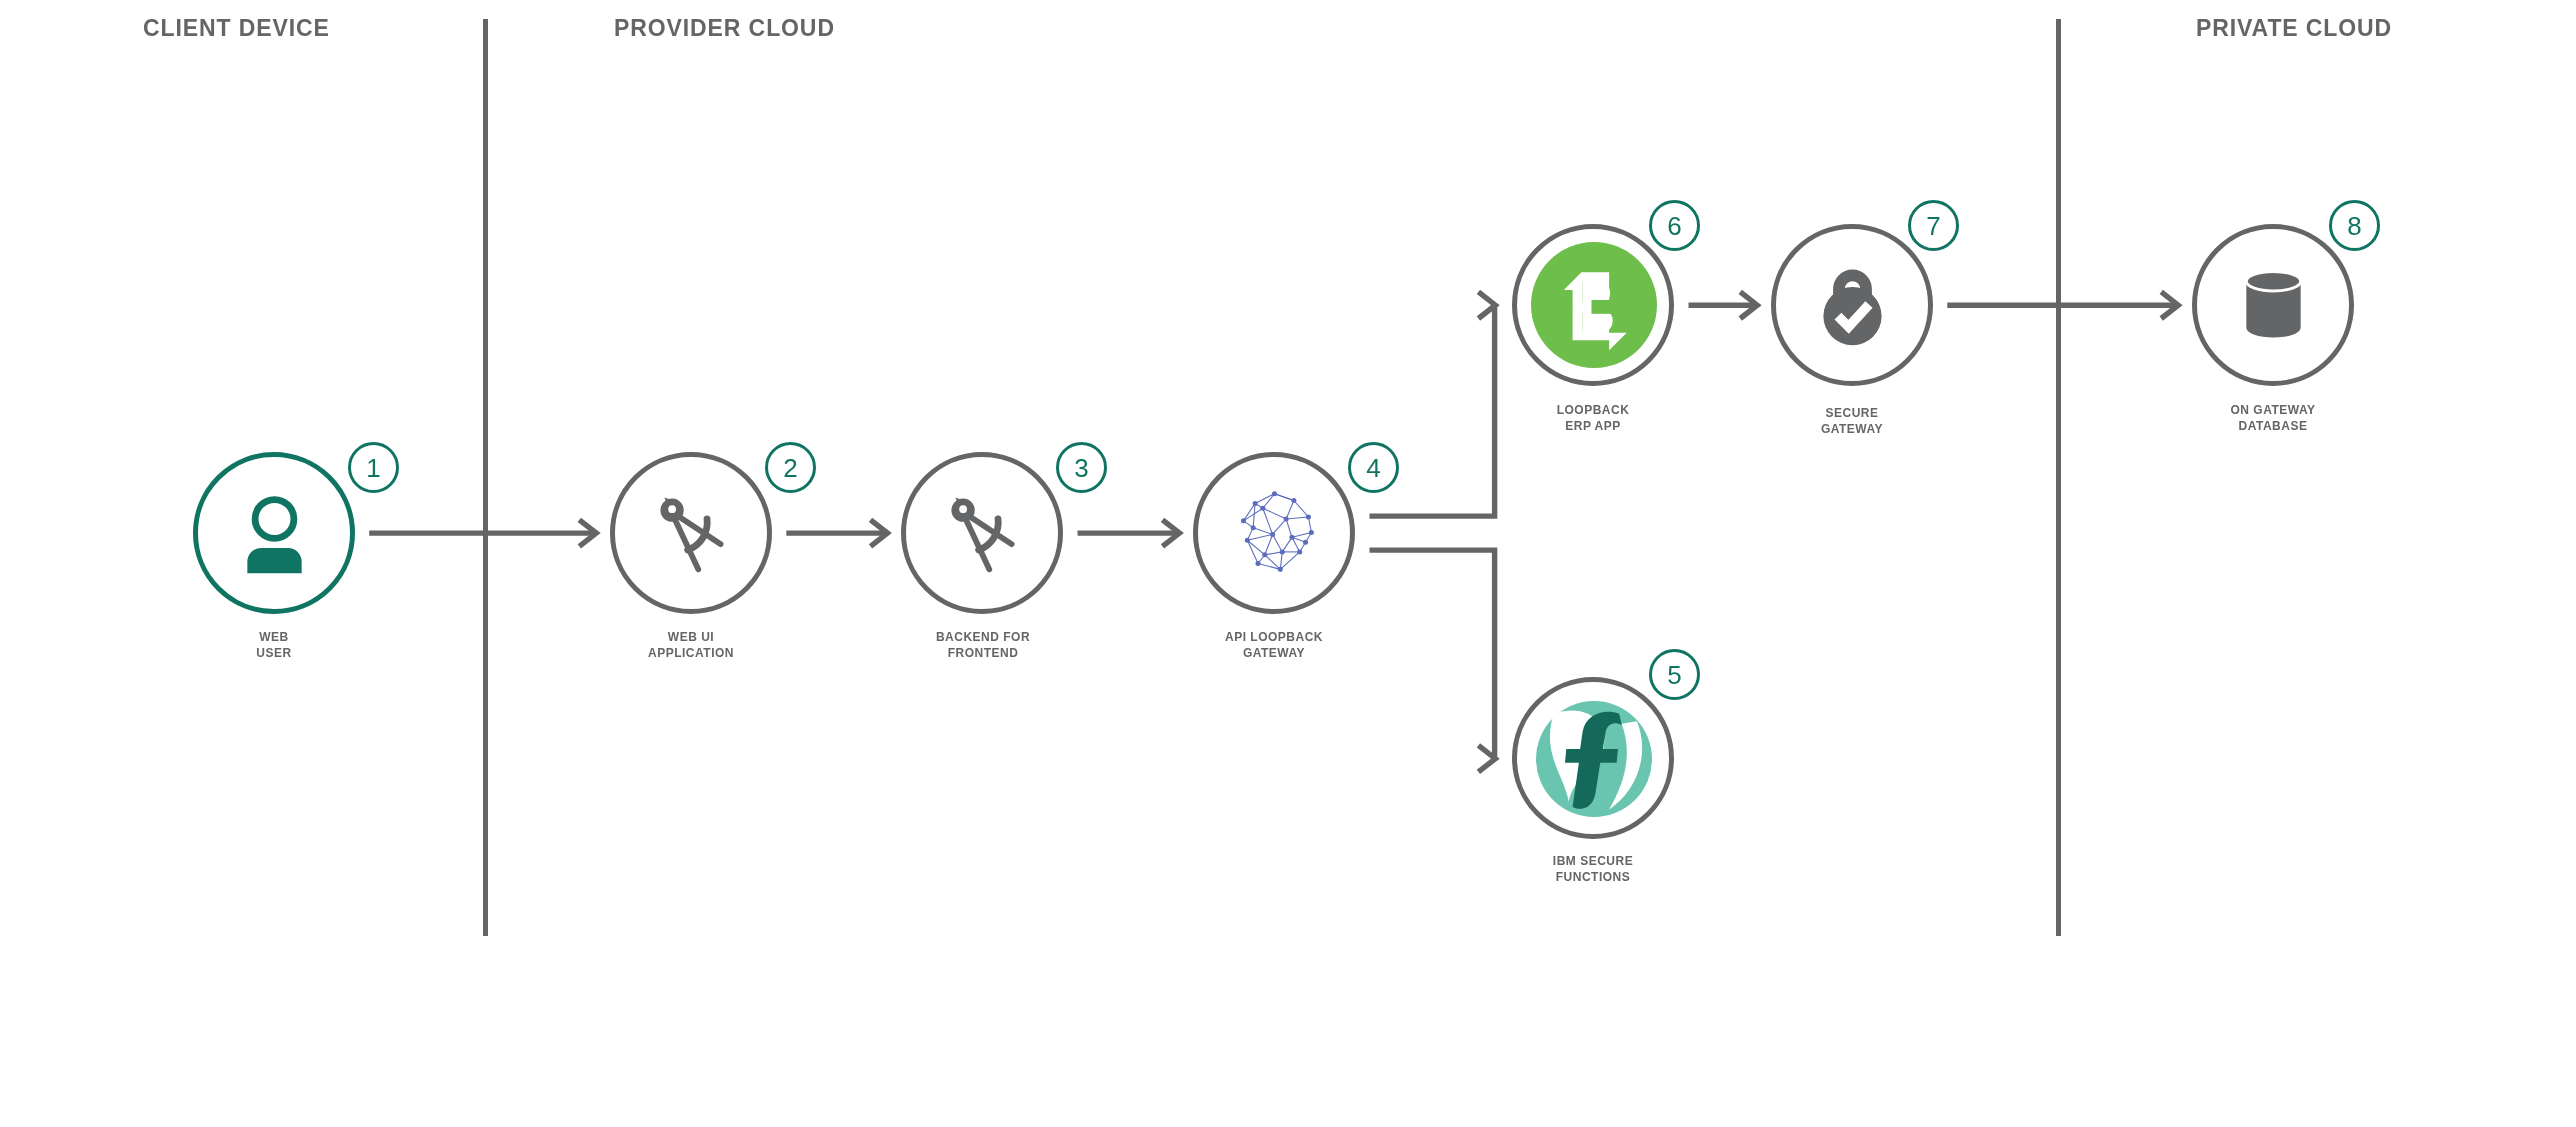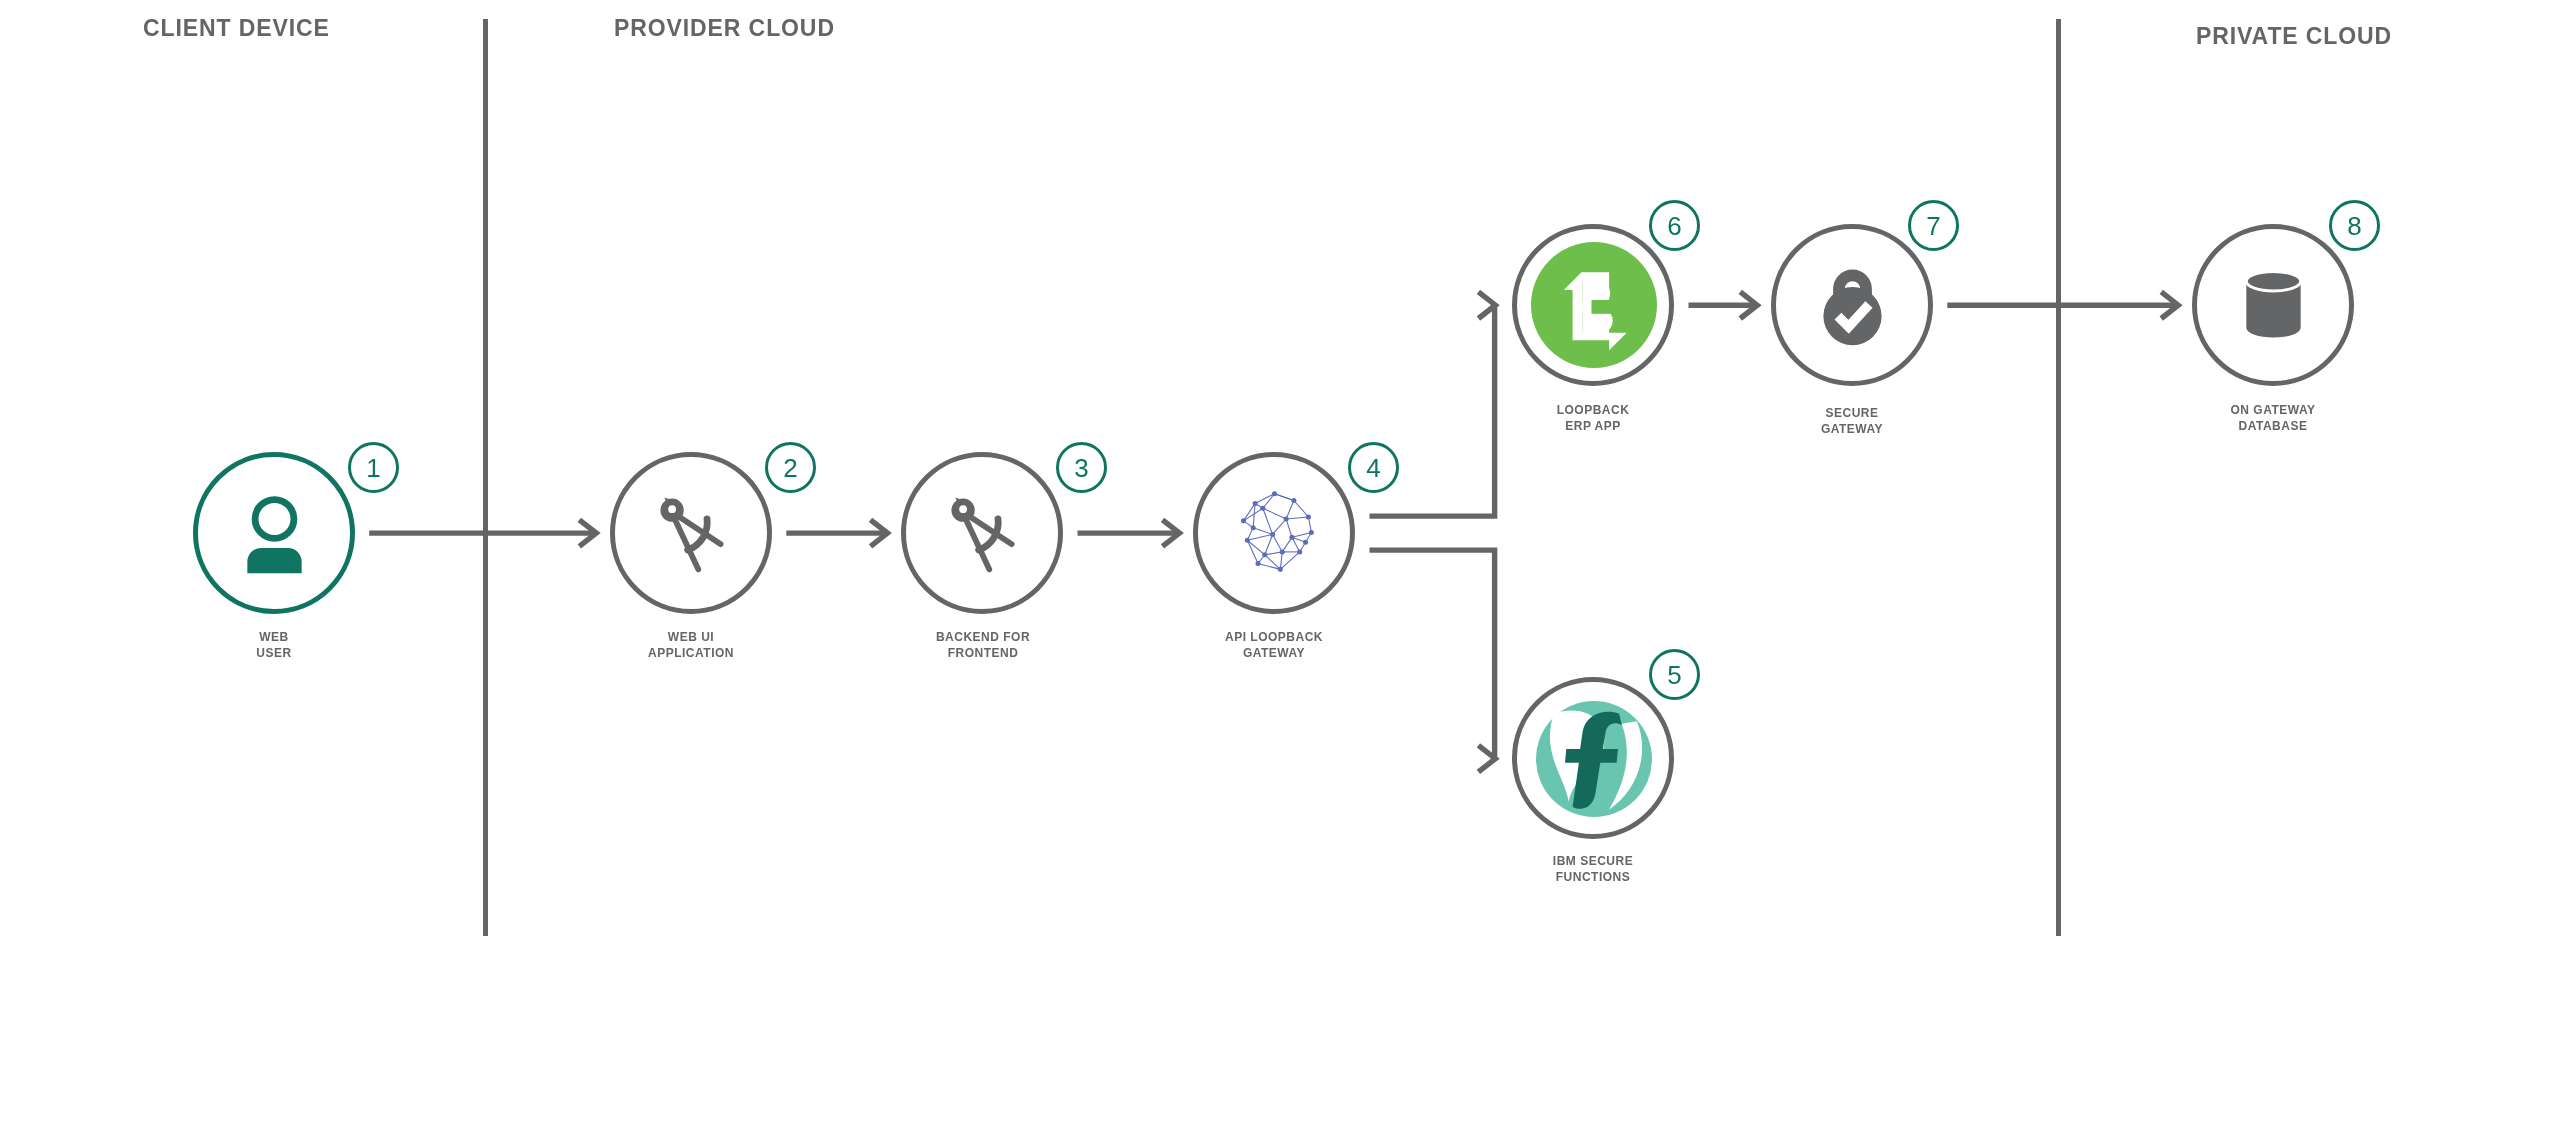--- a/index.html
+++ b/index.html
@@ -74,21 +74,21 @@
     align-items: center;
     justify-content: center;
   }
 </style>
 </head>
 <body>
 
 <div id="canvas">
     <div class="zone-label" style="left: 143px; top: 15.4px;">CLIENT DEVICE</div>
     <div class="zone-label" style="left: 614px; top: 15.4px;">PROVIDER CLOUD</div>
-    <div class="zone-label" style="left: 2196px; top: 15.4px; margin-top: 8px;">PRIVATE CLOUD</div>
+    <div class="zone-label" style="left: 2196px; top: 15.4px;">PRIVATE CLOUD</div>
     <div class="divider" style="left: 483px; top: 19.3px; height: 1093px;"></div>
     <div class="divider" style="left: 2056px; top: 19.3px; height: 1093px;"></div>
     <svg width="2576" height="1128" style="position: absolute; left: 0px; top: 0px;" viewBox="0 0 3335 1460">
       <g>
         <path fill="none" stroke="#646567" stroke-width="7" stroke-linecap="butt" d="M478,690 L772,690"></path>
         <path d="M750,672.84 L772,690 L750,707.16" fill="none" stroke="#646567" stroke-width="7" stroke-linecap="butt" stroke-linejoin="miter"></path>
       </g>
       <g>
         <path fill="none" stroke="#646567" stroke-width="7" stroke-linecap="butt" d="M1018,690 L1149,690"></path>
         <path d="M1127,672.84 L1149,690 L1127,707.16" fill="none" stroke="#646567" stroke-width="7" stroke-linecap="butt" stroke-linejoin="miter"></path>

